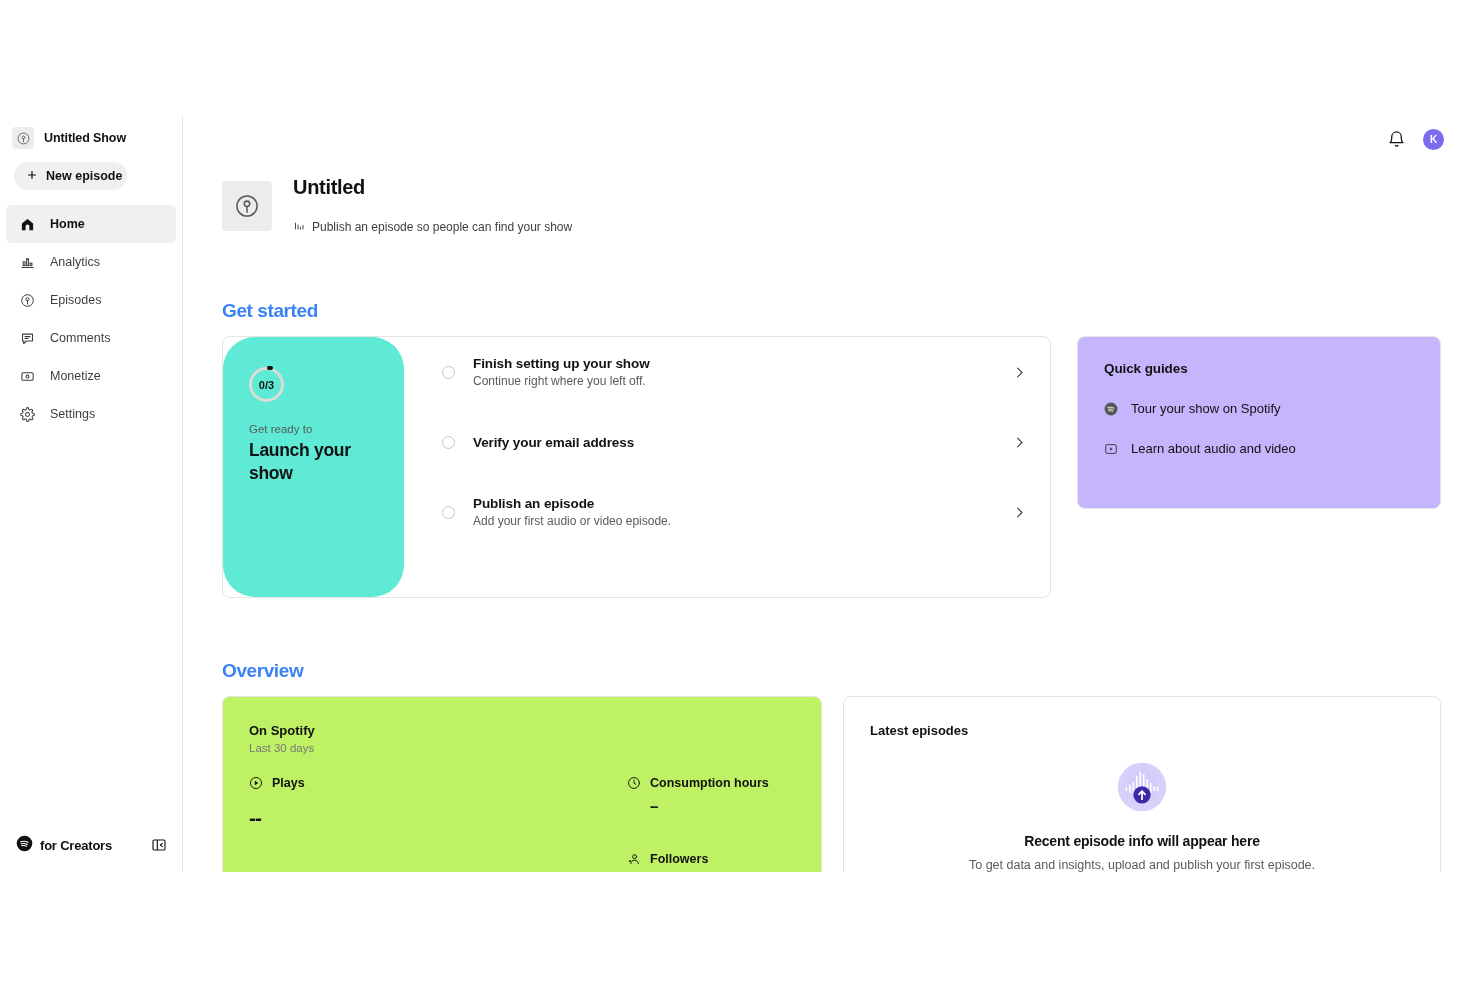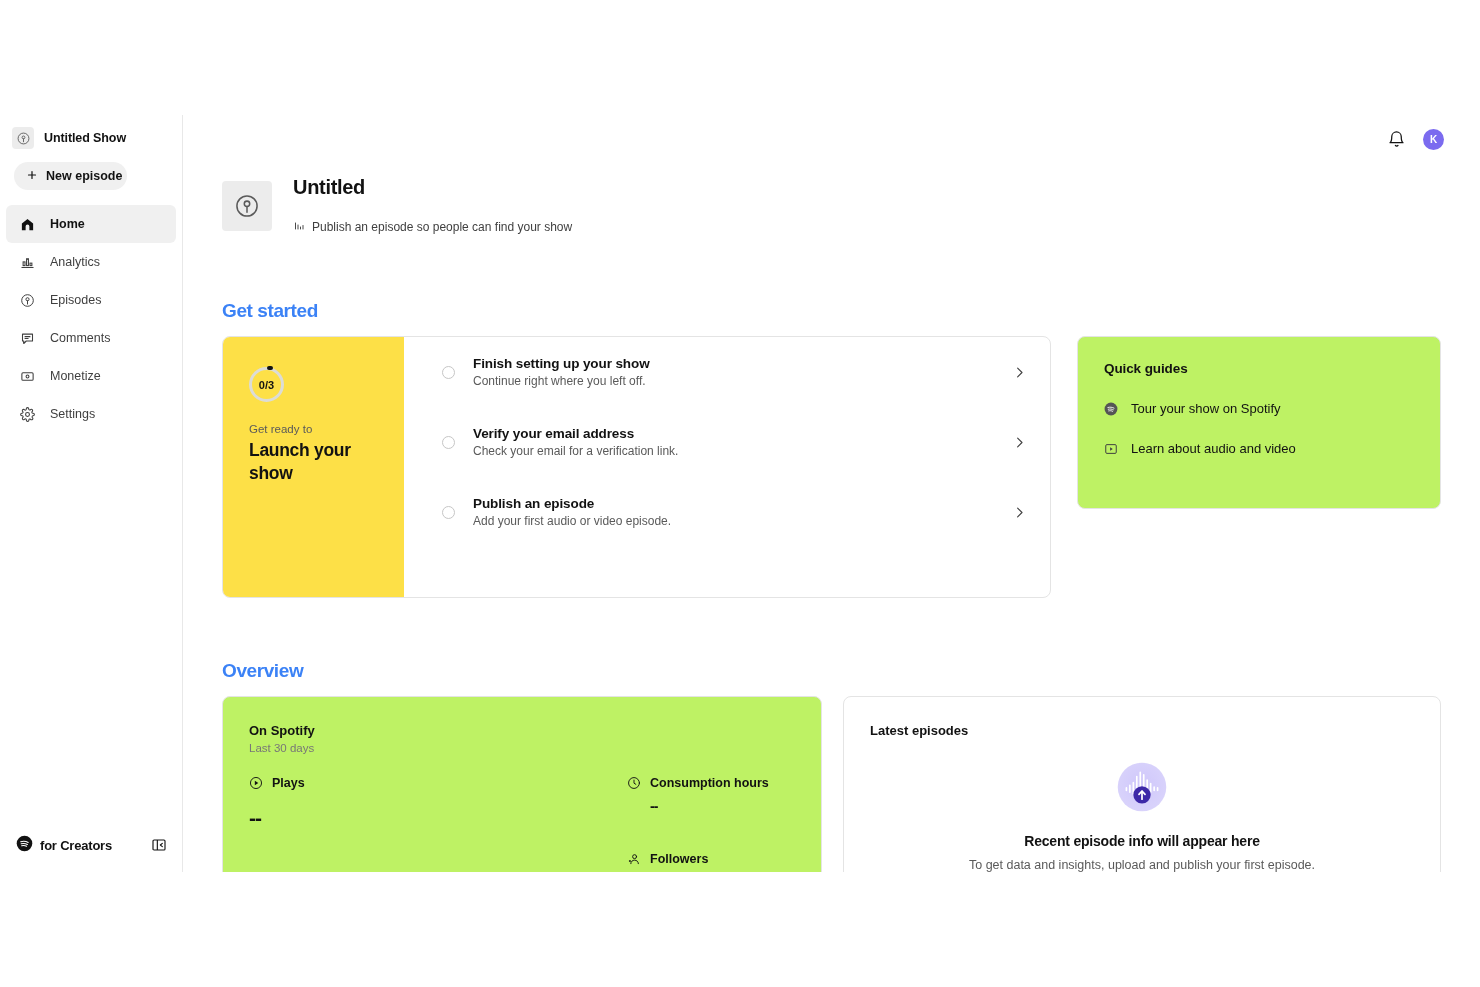--- a/index.html
+++ b/index.html
@@ -116,22 +116,23 @@
   .row-cards { display: flex; gap: 26px; align-items: flex-start; }
 
   
   .get-started {
     flex: 0 0 829px;
     border: 1px solid #e4e4e4; border-radius: 8px;
     display: flex; overflow: hidden; height: 262px;
     background: #ffffff;
   }
   .gs-left {
-    flex: 0 0 181px; background: #fde047;
+    flex: 0 0 181px; background: #5eead4;
     padding: 30px 14px 0 26px;
+    border-radius: 32px;
   }
   .ring {
     width: 35px; height: 35px; border-radius: 50%;
     border: 3px solid #dcdcd6;
     display: flex; align-items: center; justify-content: center;
     position: relative;
   }
   .ring::after {
     content: ""; position: absolute;
     top: -4px; left: 15px; width: 6px; height: 3.5px;
@@ -156,21 +157,21 @@
   }
   .task-body { flex: 1; }
   .task-title { font-size: 13.5px; font-weight: bold; color: #121212; letter-spacing: -0.1px; }
   .task-desc { font-size: 12px; color: #5a5a5a; margin-top: 3px; }
   .chev { color: #3f3f3f; flex: 0 0 16px; display:flex; }
 
   
   .quick-guides {
     flex: 1;
     border: 1px solid #e4e4e4; border-radius: 8px;
-    padding: 24px 26px; height: 173px; background: #bef264;
+    padding: 24px 26px; height: 173px; background: #c4b5fd;
   }
   .qg-title { font-size: 13.5px; font-weight: bold; color: #121212; letter-spacing: -0.1px; }
   .qg-item {
     display: flex; align-items: center; gap: 13px;
     margin-top: 25px; cursor: pointer;
   }
   .qg-label { font-size: 13px; color: #121212; }
 
   
   .overview-row { display: flex; gap: 21px; align-items: flex-start; }
@@ -373,21 +374,20 @@
                 <svg width="15" height="15" viewBox="0 0 24 24" fill="none" stroke="#3f3f3f" stroke-width="1.8" stroke-linecap="round" stroke-linejoin="round">
                     <path d="M9 5l7 7-7 7"></path>
                   </svg>
               </span>
             </div>
 
             <div class="task">
               <span class="task-circle"></span>
               <div class="task-body">
                 <div class="task-title">Verify your email address</div>
-                <div class="task-desc">Check your email for a verification link.</div>
               </div>
               <span class="chev">
                 <svg width="15" height="15" viewBox="0 0 24 24" fill="none" stroke="#3f3f3f" stroke-width="1.8" stroke-linecap="round" stroke-linejoin="round">
                     <path d="M9 5l7 7-7 7"></path>
                   </svg>
               </span>
             </div>
 
             <div class="task">
               <span class="task-circle"></span>

